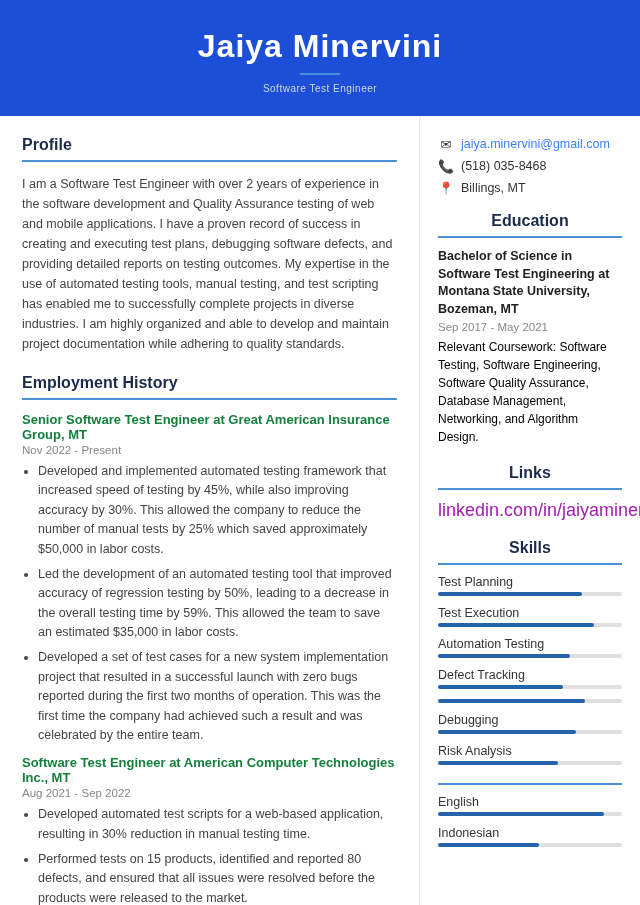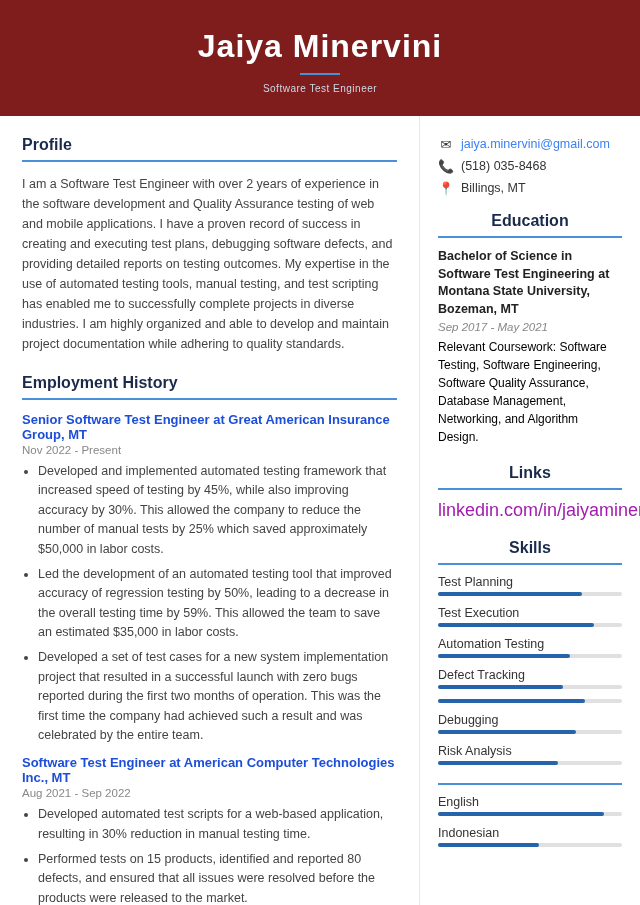--- a/index.html
+++ b/index.html
@@ -5,21 +5,21 @@
     * { margin: 0; padding: 0; box-sizing: border-box; }
     body {
       font-family: Arial, sans-serif;
       font-size: 13px;
       color: #333;
       background: #fff;
       width: 640px;
       min-height: 905px;
     }
     .header {
-      background-color: #7f1d1d;
+      background-color: #1d4ed8;
       color: #fff;
       text-align: center;
       padding: 28px 20px 22px;
     }
     .header h1 {
       font-size: 32px;
       font-weight: bold;
       letter-spacing: 1px;
     }
     .header-divider {
@@ -63,21 +63,21 @@
       margin-bottom: 20px;
     }
     .profile-text {
       font-size: 12.5px;
       line-height: 1.6;
       color: #444;
     }
     .job-title {
       font-weight: bold;
       font-size: 13px;
-      color: #1d4ed8;
+      color: #15803d;
       margin-bottom: 2px;
     }
     .job-date {
       font-size: 11.5px;
       color: #888;
       margin-bottom: 6px;
     }
     .bullet-list {
       padding-left: 16px;
       margin-bottom: 10px;
@@ -112,21 +112,20 @@
       font-weight: bold;
       font-size: 12.5px;
       color: #222;
       line-height: 1.4;
       margin-bottom: 3px;
     }
     .edu-date {
       font-size: 11.5px;
       color: #888;
       margin-bottom: 5px;
-      font-style: italic;
     }
     .edu-text {
       font-size: 12px;
       color: #000000;
       line-height: 1.5;
     }
     .link-item a {
       color: #a21caf;
       text-decoration: none;
       font-size: 18px;

